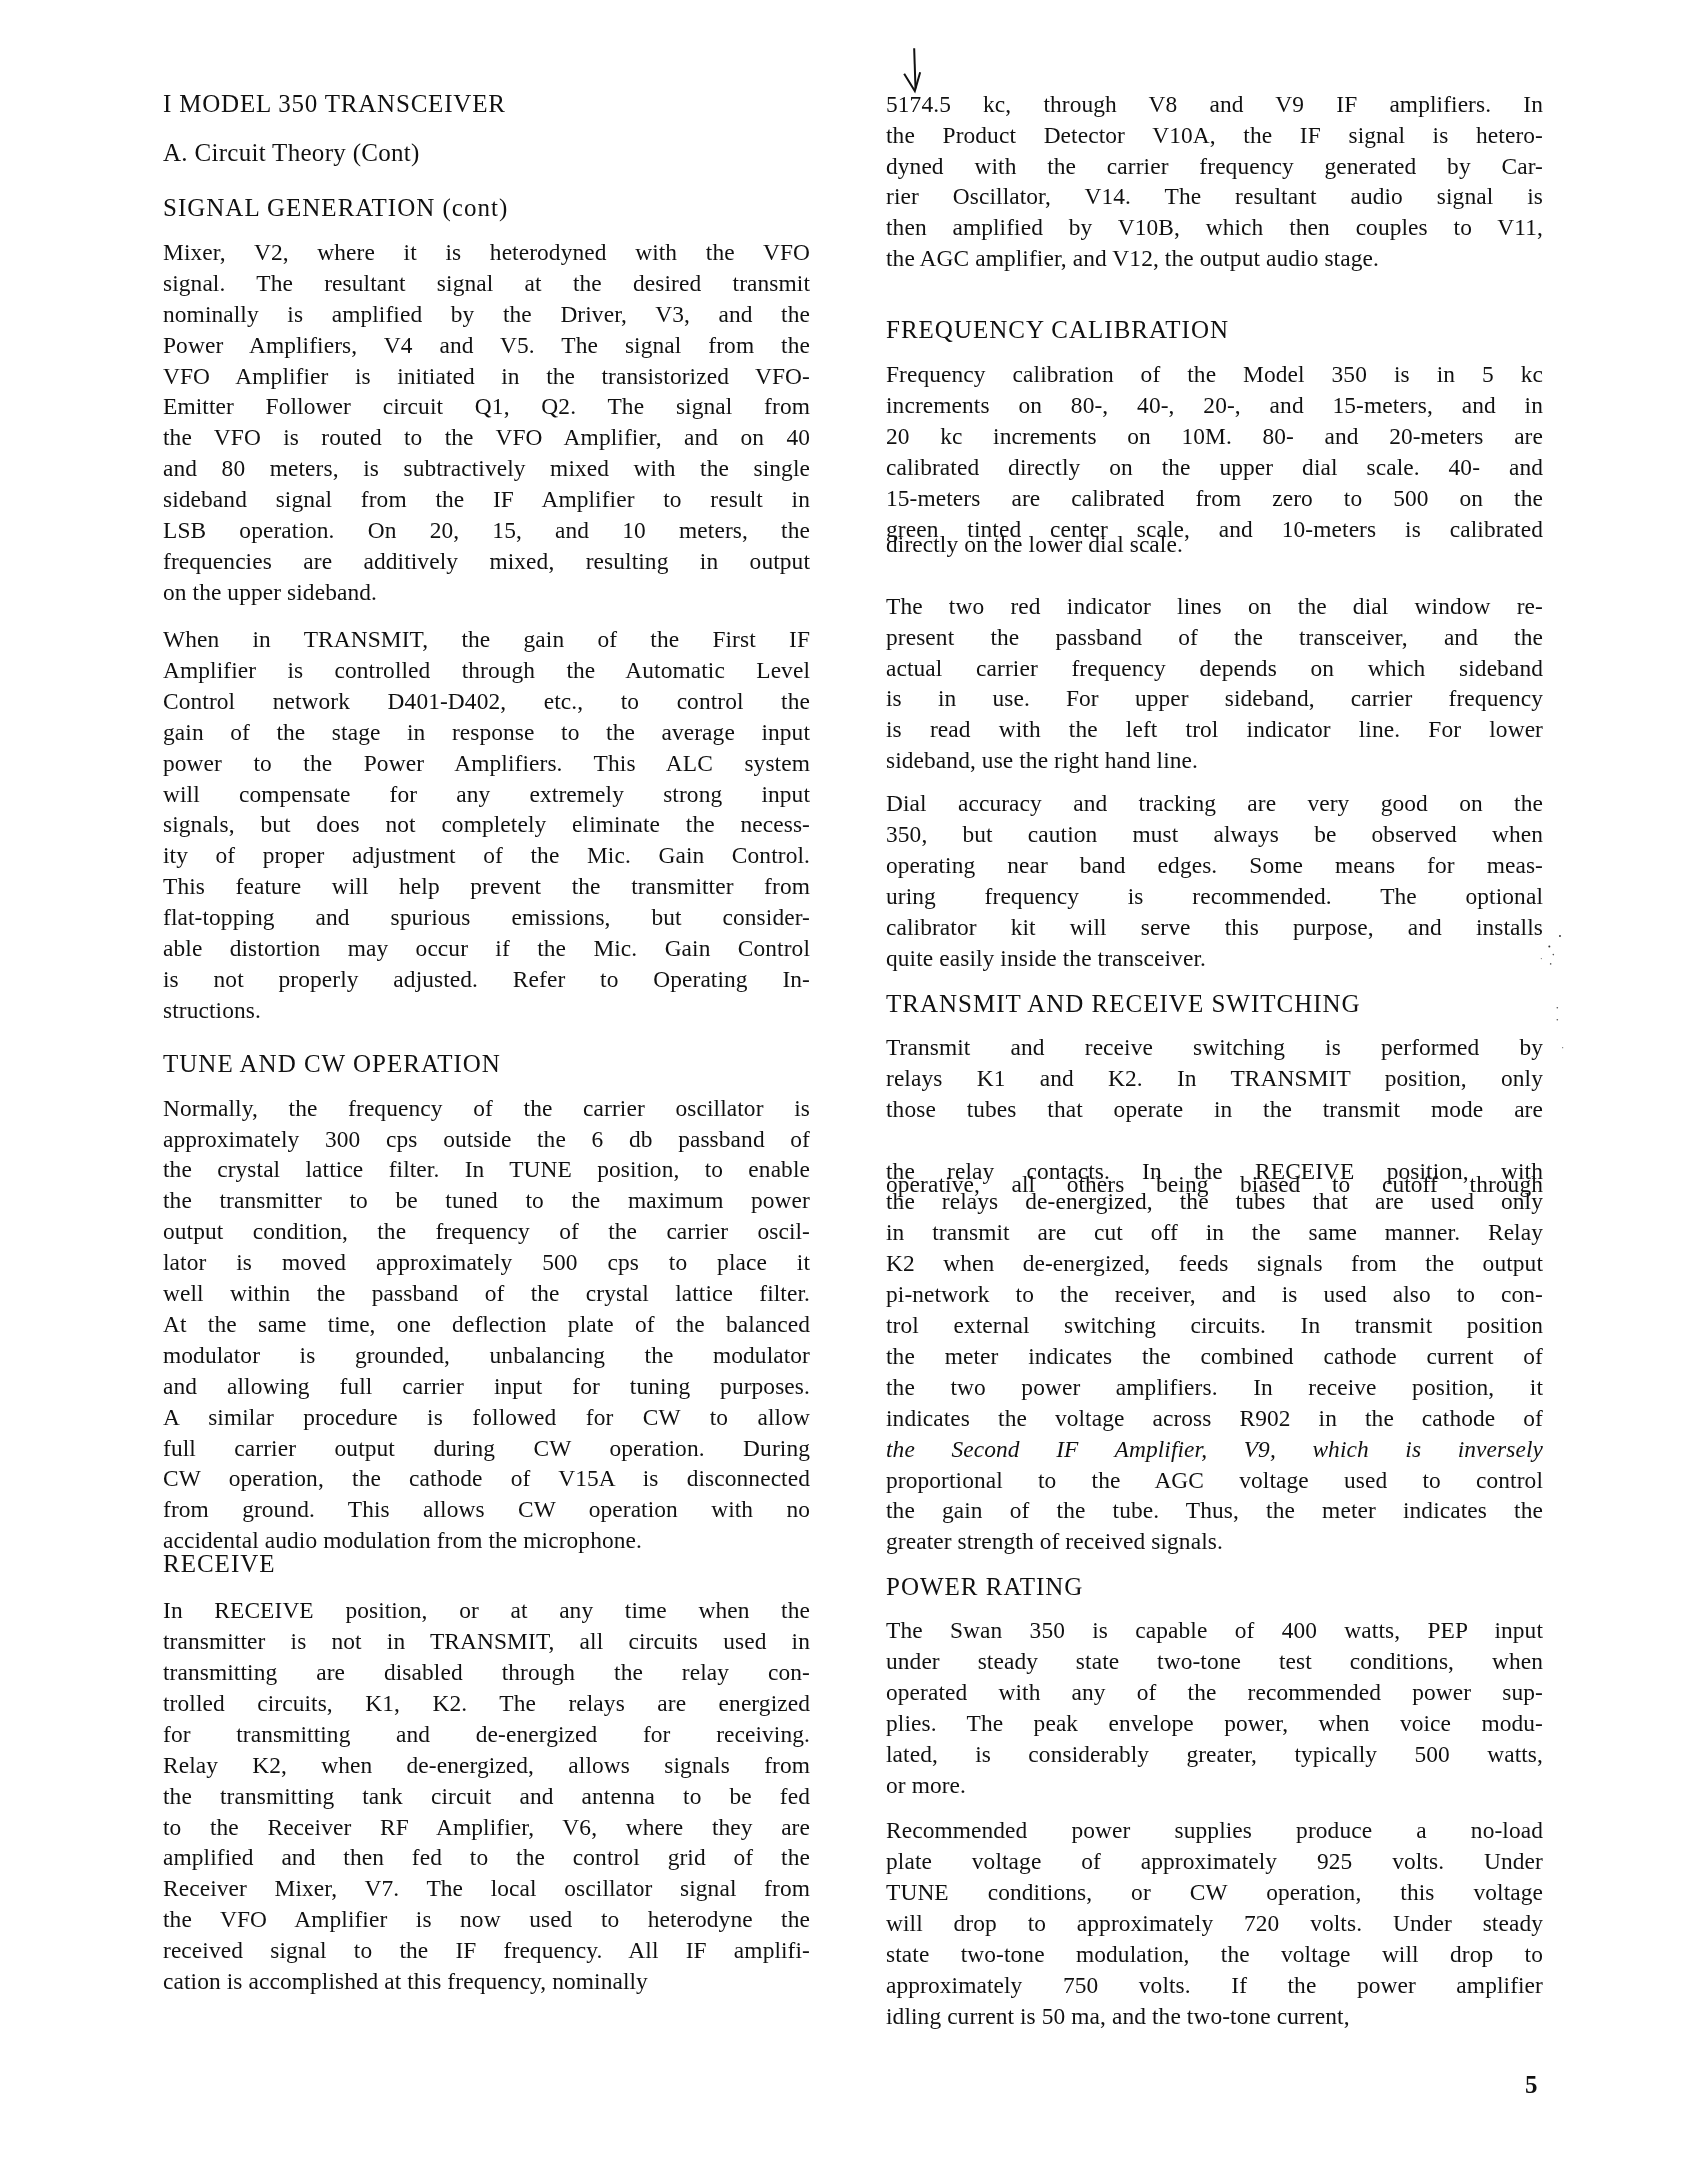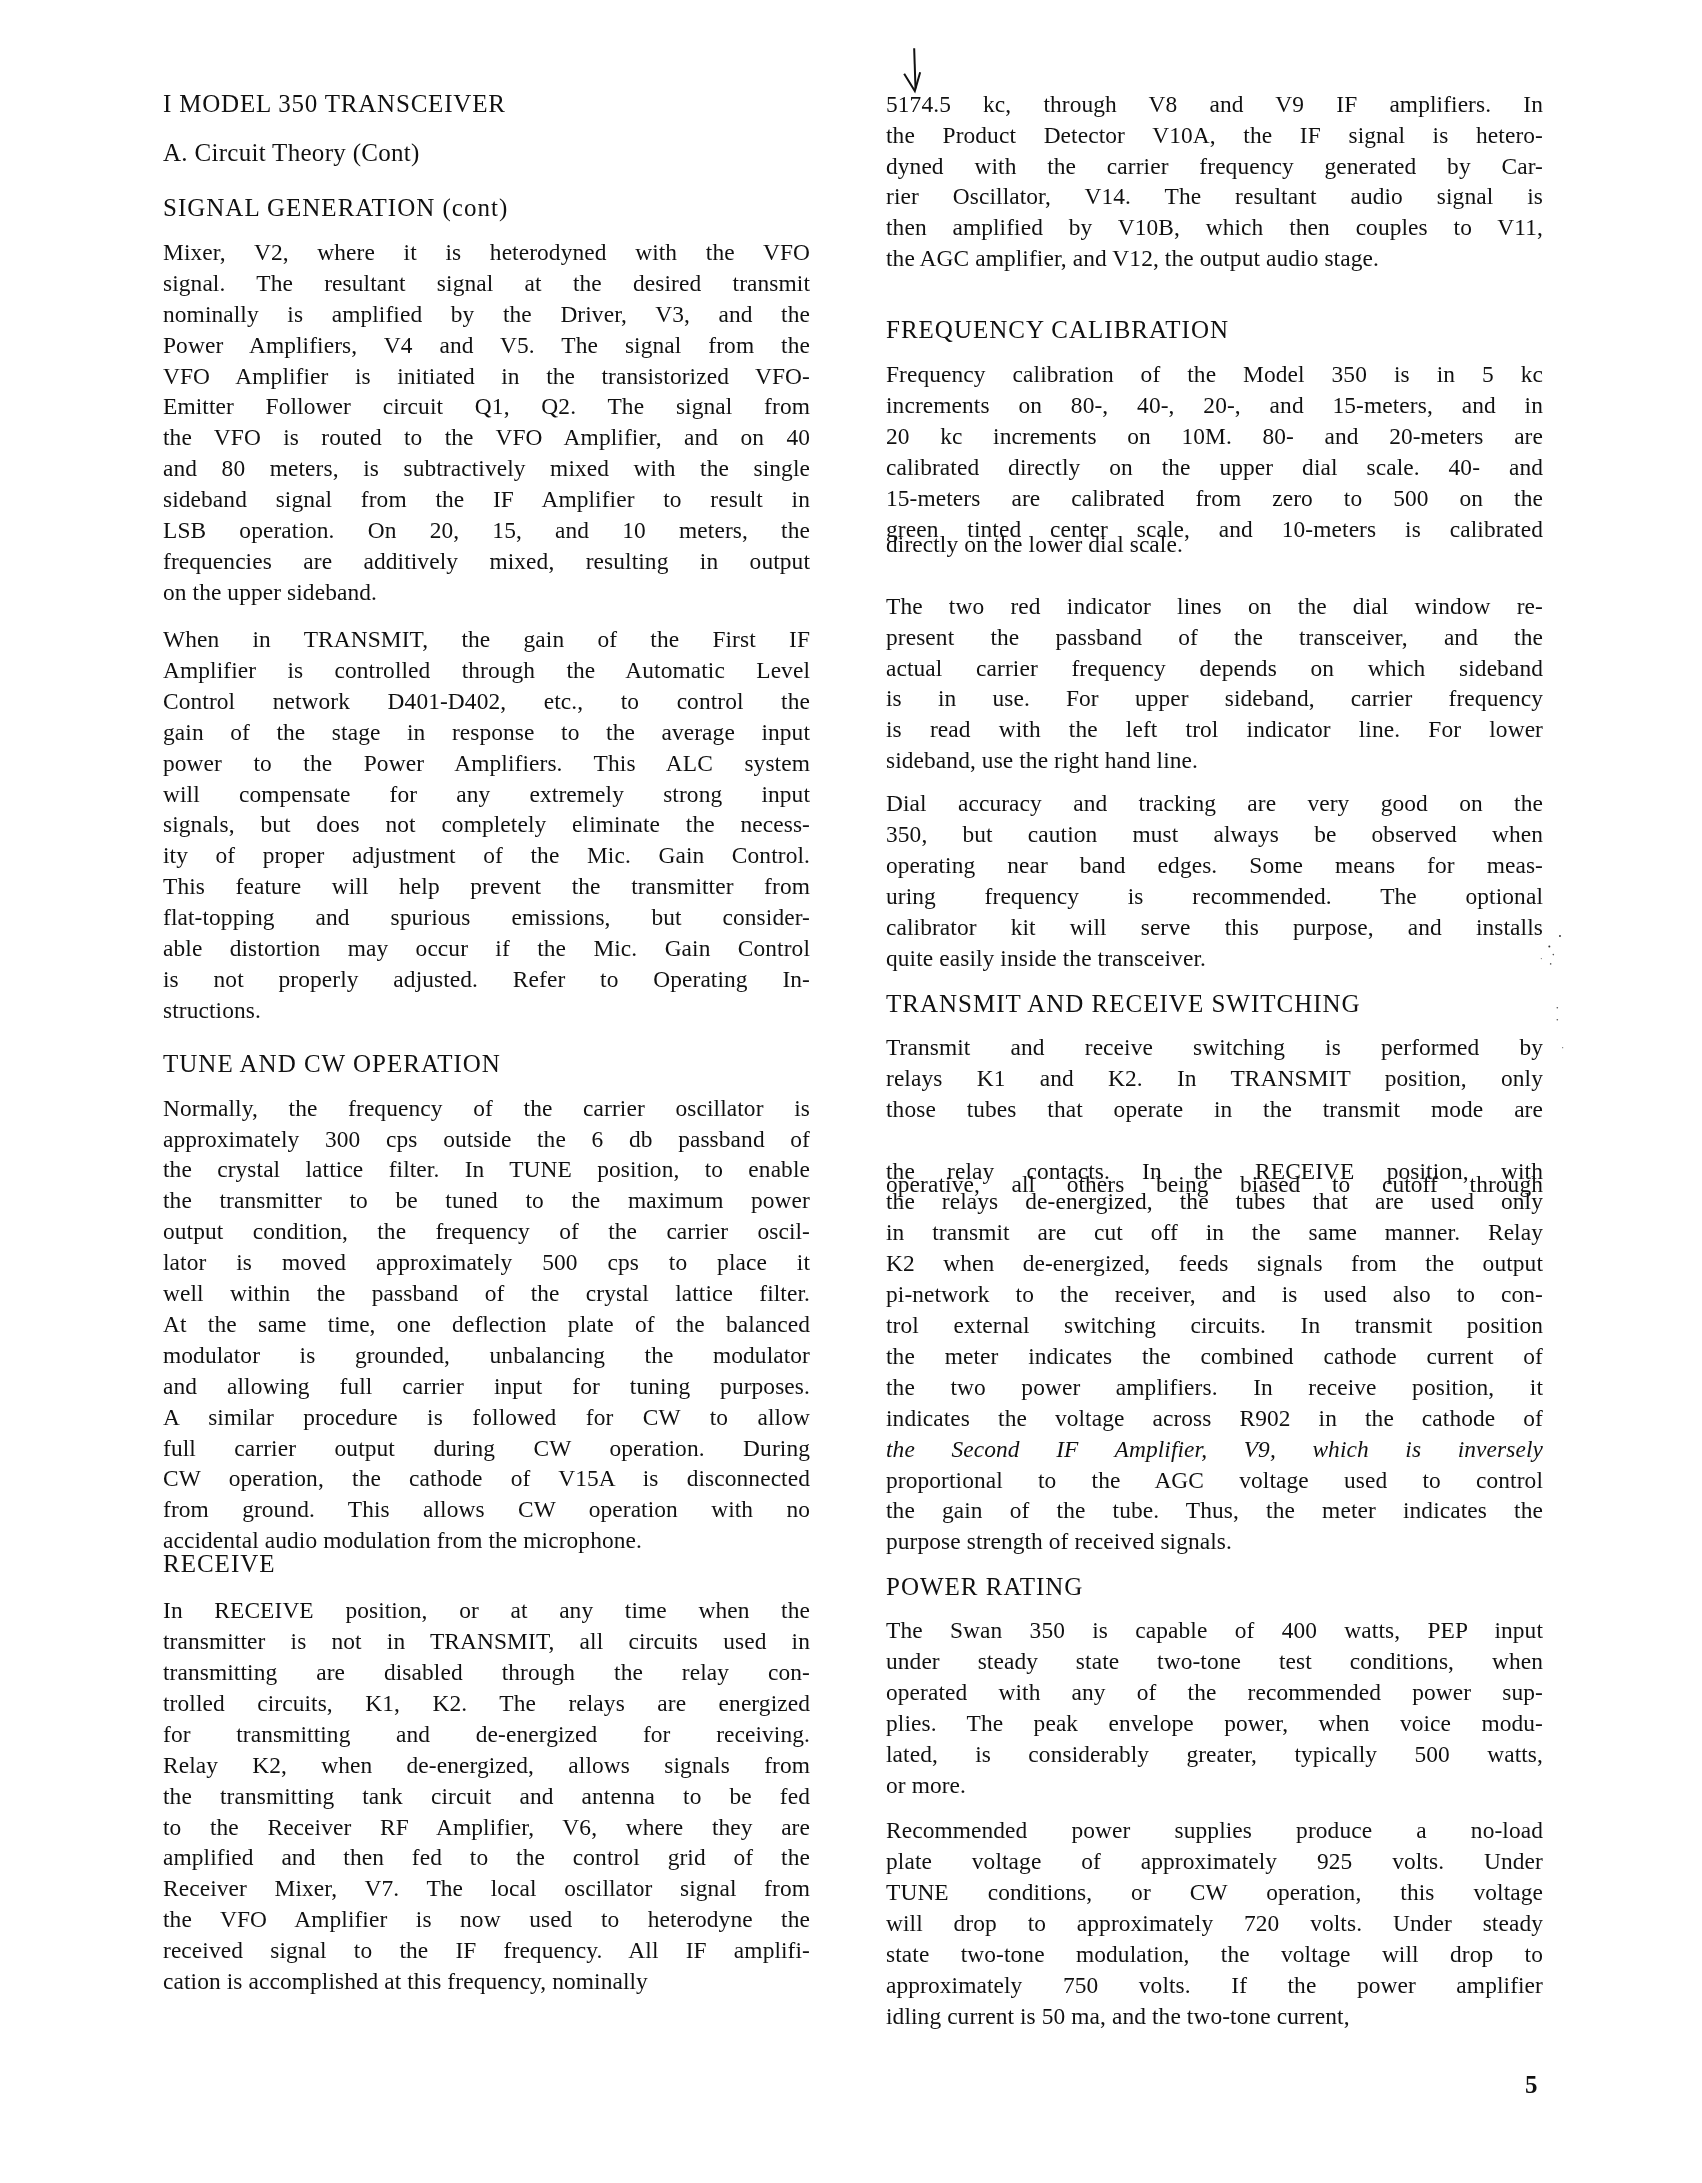--- a/index.html
+++ b/index.html
@@ -365,21 +365,21 @@
       </div>
       <div class="line" style="top: 1434px; width: 100%; font-style: italic;">
         <span class="just">the Second IF Amplifier, V9, which is inversely</span>
       </div>
       <div class="line" style="top: 1465px; width: 100%;">
         <span class="just">proportional to the AGC voltage used to control</span>
       </div>
       <div class="line" style="top: 1495px; width: 100%;">
         <span class="just">the gain of the tube.  Thus, the meter indicates the</span>
       </div>
-      <div class="line" style="top: 1526px; width: 100%;"><span>purpose strength of received signals.</span></div>
+      <div class="line" style="top: 1526px; width: 100%;"><span>greater strength of received signals.</span></div>
       <div class="heading" style="top: 1571px;">POWER RATING</div>
       <div class="line" style="top: 1615px; width: 100%;">
         <span class="just">The Swan 350 is capable of 400 watts, PEP input</span>
       </div>
       <div class="line" style="top: 1646px; width: 100%;">
         <span class="just">under steady state two-tone test conditions, when</span>
       </div>
       <div class="line" style="top: 1677px; width: 100%;">
         <span class="just">operated with any of the recommended power sup-</span>
       </div>

